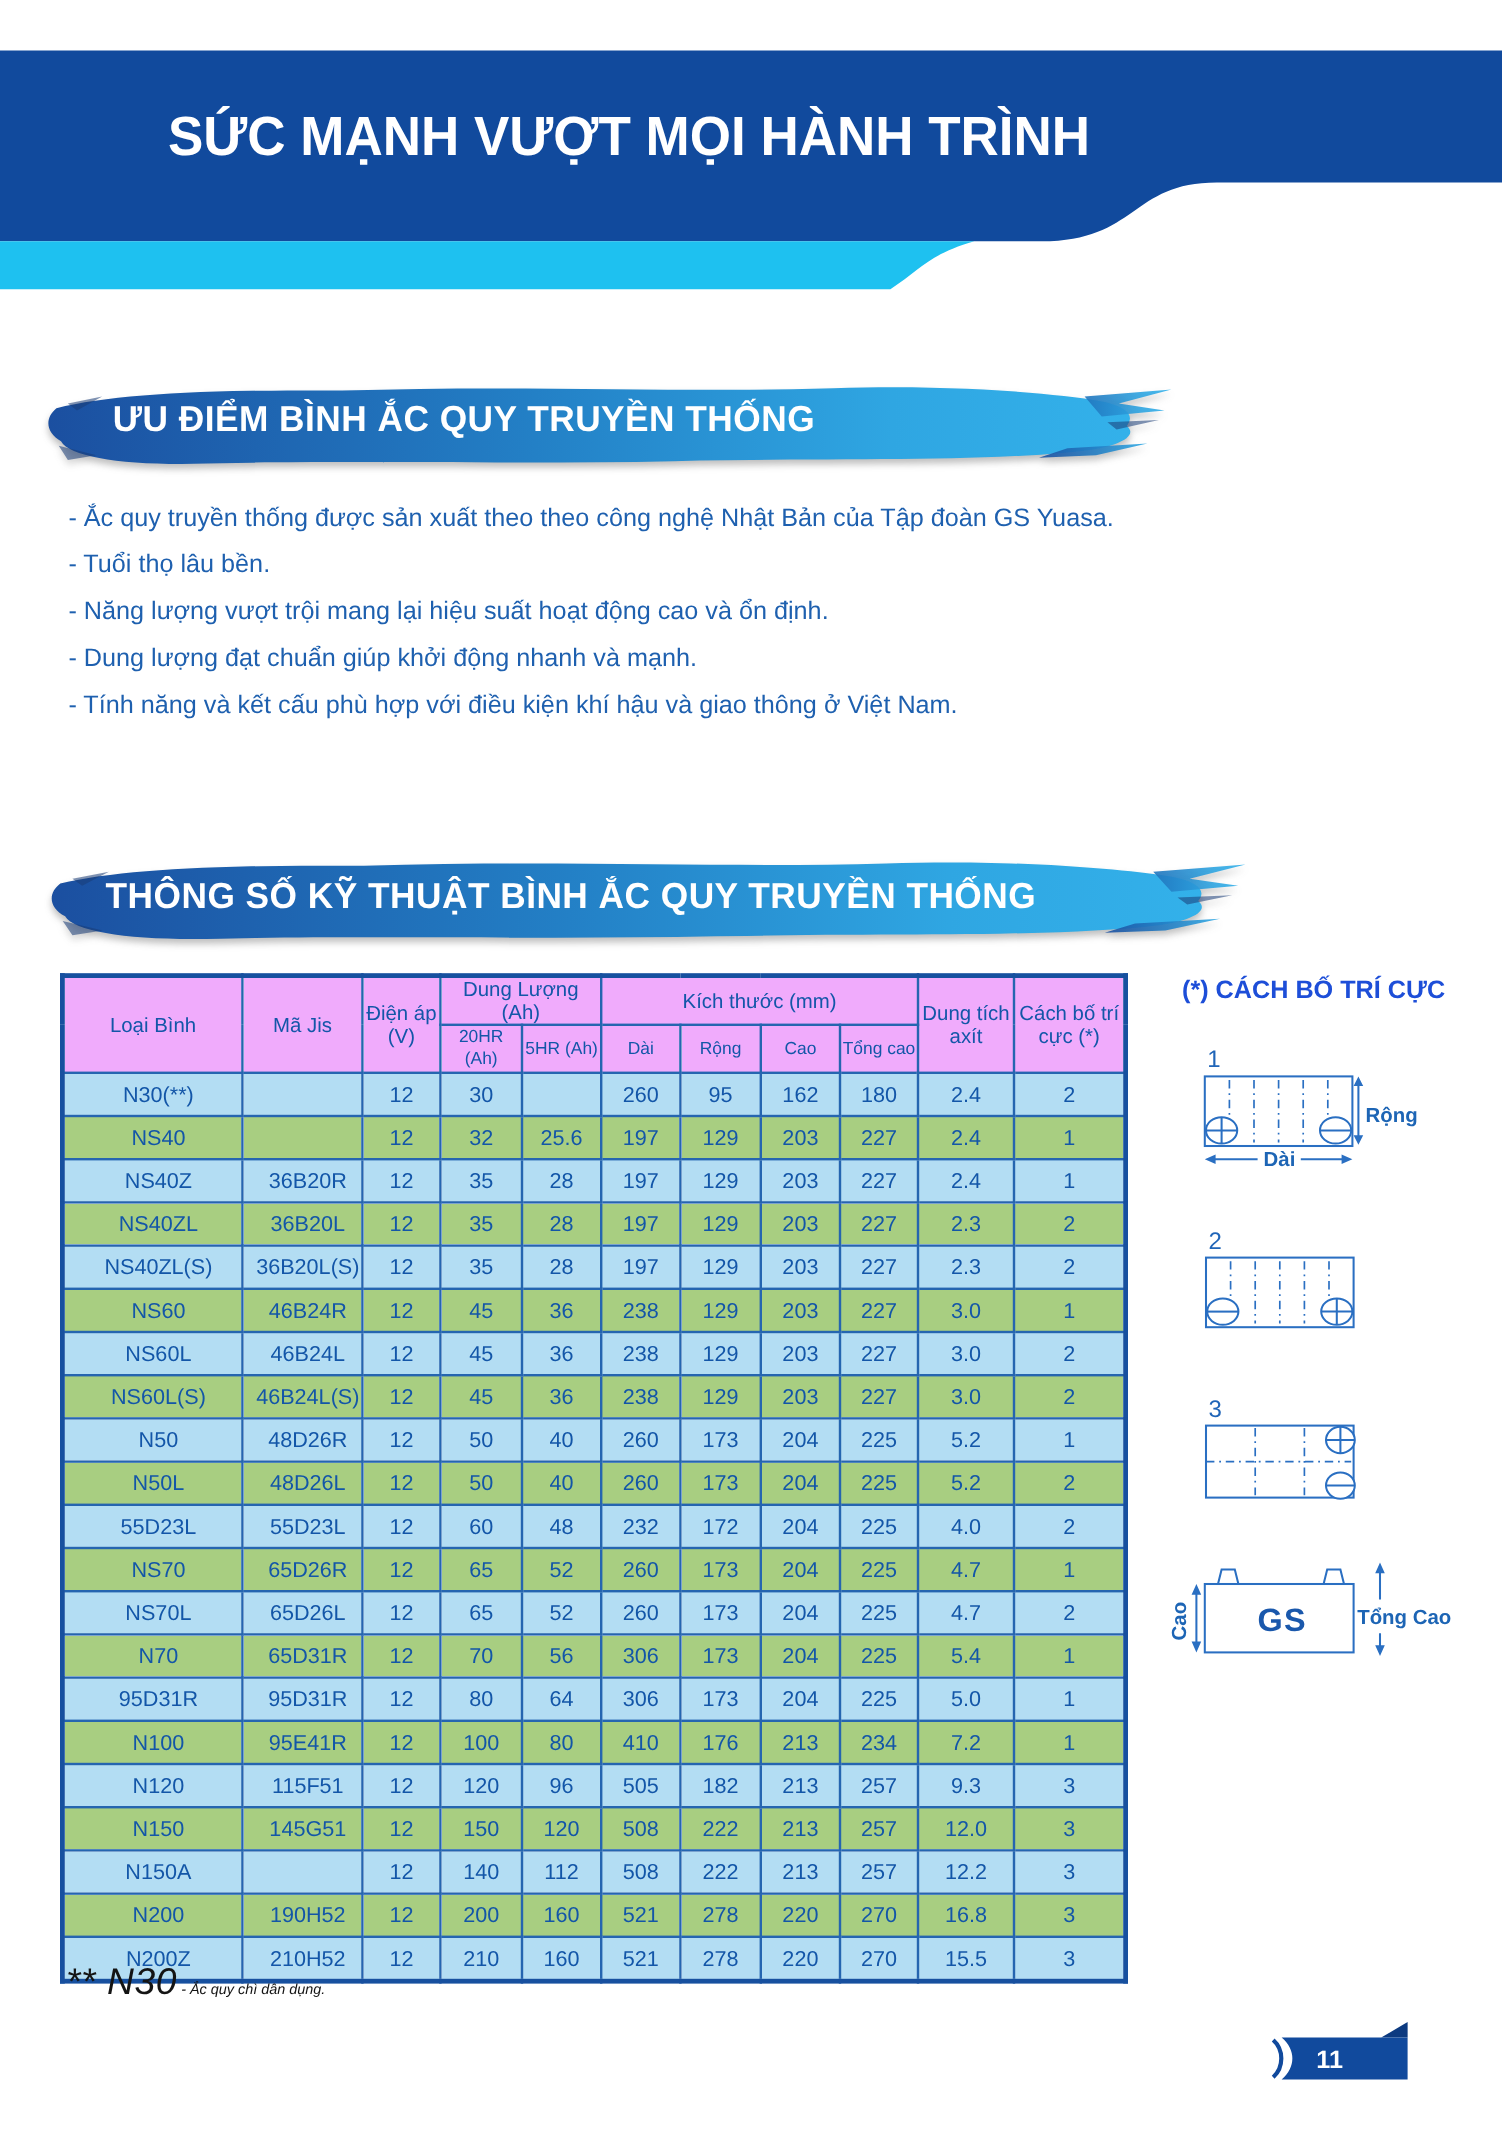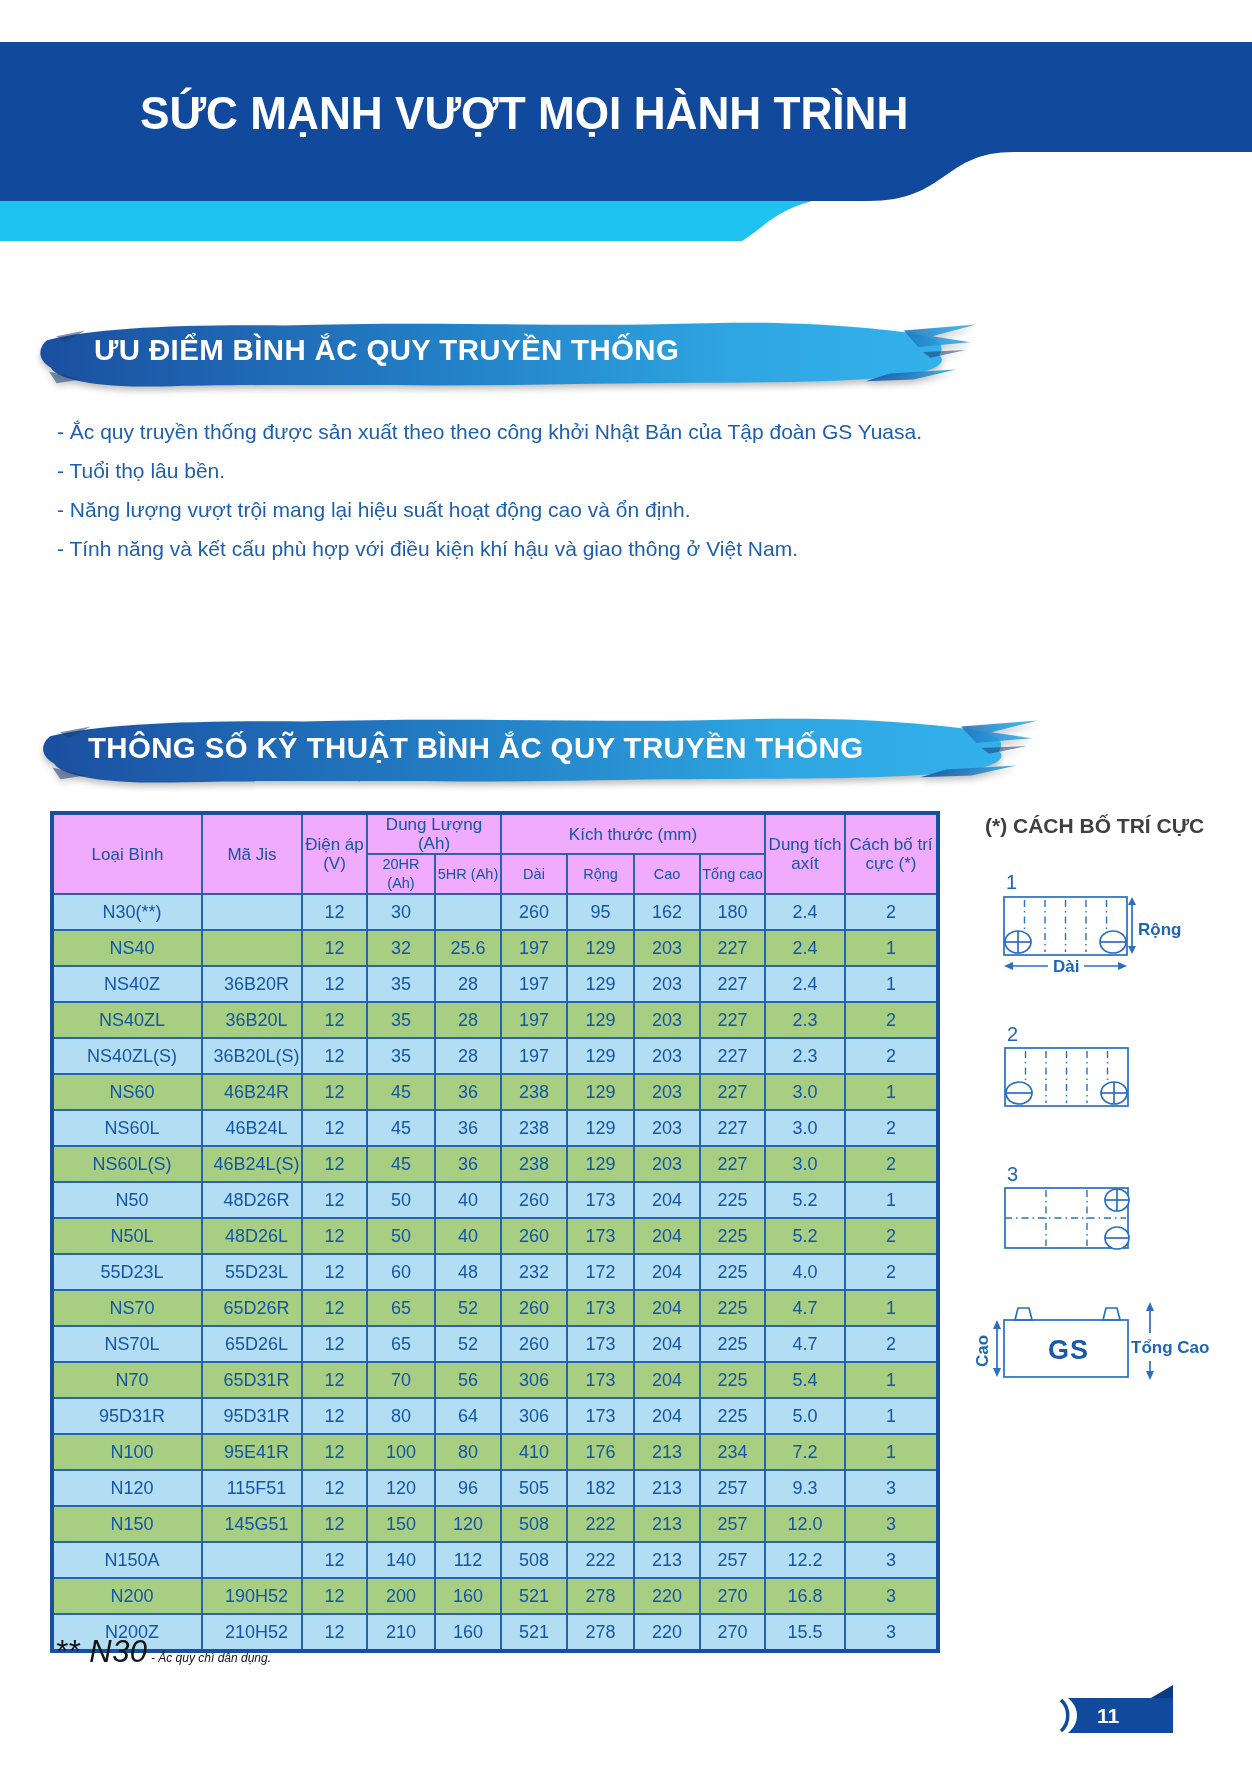--- a/index.html
+++ b/index.html
@@ -50,21 +50,21 @@
   .spec-table th.sub { font-size:14.5px; height:32px; }
   .spec-table td { font-size:18px; height:34px; }
   .row-blue td { background:#B3DDF3; }
   .row-green td { background:#A8CE81; }
   .cell-name { text-align:center; padding-left:9px !important; }
   .cell-jis  { text-align:center; padding-left:9px !important; }
 
   
   .diagram-title {
     position:absolute; left:985px; top:814px;
-    font-size:21px; font-weight:800; color:#404040; white-space:nowrap;
+    font-size:21px; font-weight:800; color:#1d4ed8; white-space:nowrap;
   }
   .diagram-svg { position:absolute; left:960px; top:855px; }
 
   
   .footnote {
     position:absolute; left:55px; top:1634px; color:#141414;
     font-style:italic; white-space:nowrap;
   }
   .footnote .fn-prefix { font-size:31px; letter-spacing:0.5px; }
   .footnote .fn-rest  { font-size:12px; }
@@ -94,23 +94,24 @@
     </defs>
     <path fill="url(#brushGrad1)" d="M20,40 C70,28 150,24 270,25 C430,20 570,27 700,23 C800,20 878,26 928,33
          C955,37 965,45 957,55 C968,64 948,74 912,77 C820,86 700,82 560,85
          C420,88 262,84 152,87 C82,89 32,82 24,68 C10,60 10,48 20,40 Z"></path>
     <path fill="url(#brushGrad1)" opacity="0.9" d="M920,30 L996,24 L950,36 L990,42 L935,47 Z M905,74 L975,70 L930,80 L880,82 Z"></path>
     <path fill="#1A3C77" opacity="0.55" d="M30,36 L60,30 L38,42 Z M22,72 L55,80 L30,84 Z M940,52 L985,50 L948,58 Z"></path>
   </svg>
   <div class="banner-text" style="left:94px; top:333px;">ƯU ĐIỂM BÌNH ẮC QUY TRUYỀN THỐNG</div>
 
   <div class="bullets">
-      <div class="bullet">- Ắc quy truyền thống được sản xuất theo theo công khởi Nhật Bản của Tập đoàn GS Yuasa.</div>
+      <div class="bullet">- Ắc quy truyền thống được sản xuất theo theo công nghệ Nhật Bản của Tập đoàn GS Yuasa.</div>
       <div class="bullet">- Tuổi thọ lâu bền.</div>
       <div class="bullet">- Năng lượng vượt trội mang lại hiệu suất hoạt động cao và ổn định.</div>
+      <div class="bullet">- Dung lượng đạt chuẩn giúp khởi động nhanh và mạnh.</div>
       <div class="bullet">- Tính năng và kết cấu phù hợp với điều kiện khí hậu và giao thông ở Việt Nam.</div>
     </div>
 
   <svg class="banner" style="left:30px; top:697px;" width="1012" height="98" viewBox="0 0 1000 100" preserveAspectRatio="none">
     <defs>
       <linearGradient id="brushGrad2" x1="0" y1="0" x2="1" y2="0">
         <stop offset="0" stop-color="#1B4FA0"></stop>
         <stop offset="0.45" stop-color="#2380C6"></stop>
         <stop offset="0.78" stop-color="#2FA6E2"></stop>
         <stop offset="1" stop-color="#33B1EA"></stop>

